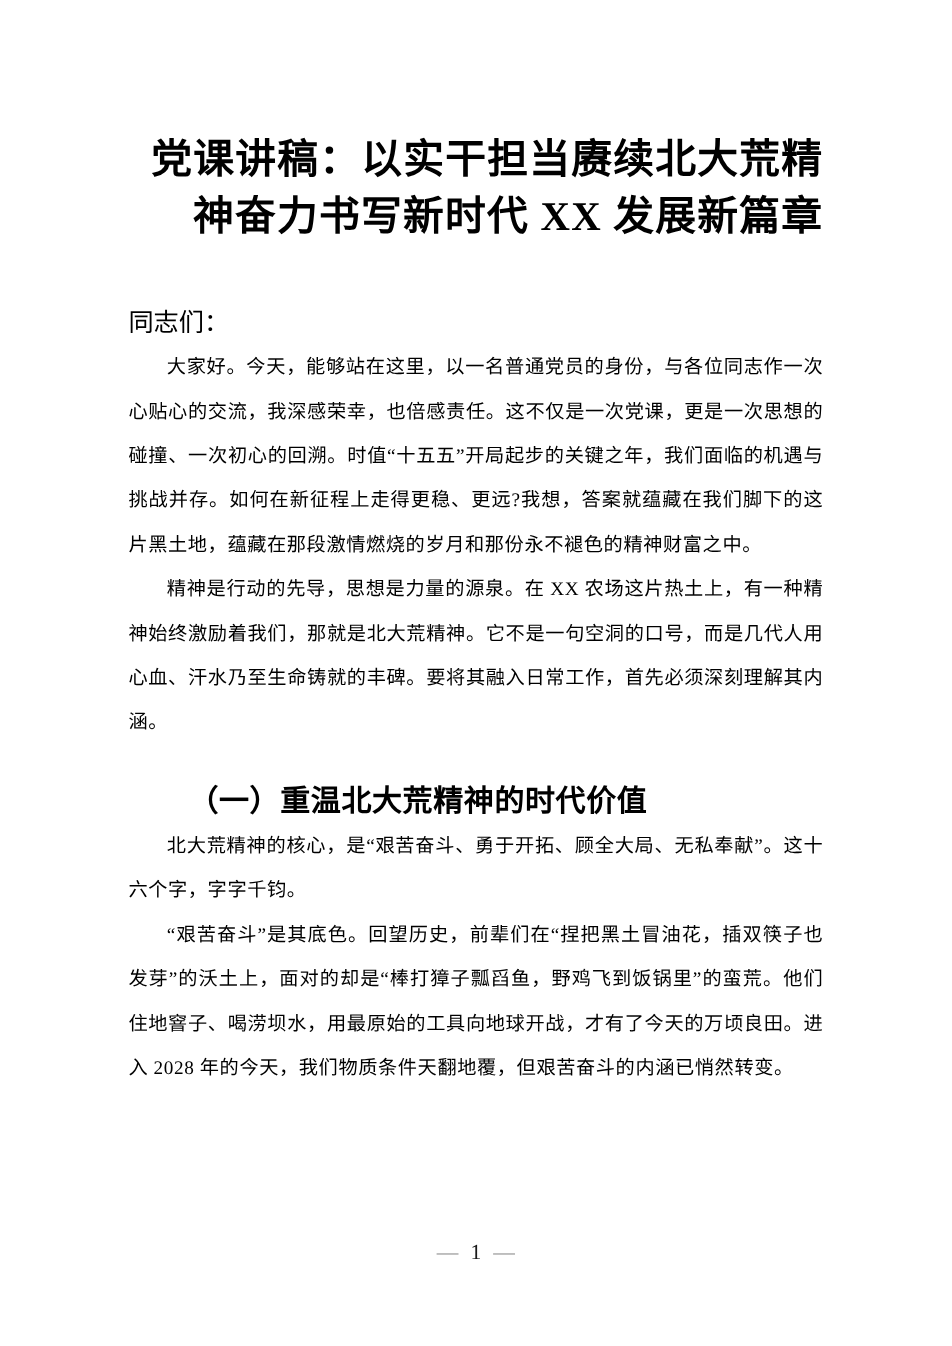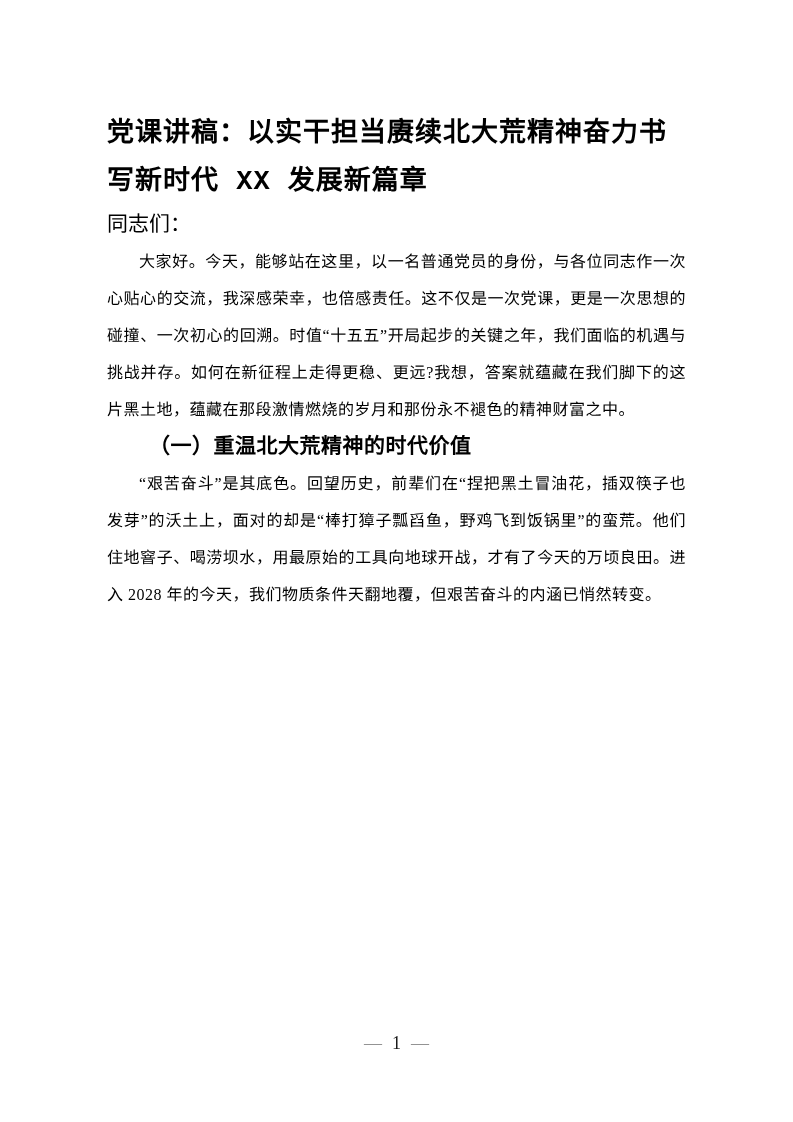--- a/index.html
+++ b/index.html
@@ -14,54 +14,56 @@
   .page {
     position: relative;
     width: 793px;
     height: 1122px;
     background: #ffffff;
   }
   .content {
     padding: 110px 107px 0 107px;
   }
   .doc-title {
-    font-size: 27px;
+    font-size: 34px;
     line-height: 48px;
     font-weight: 700;
-    text-align: left;
+    text-align: right;
     letter-spacing: 1px;
-    font-family: Liberation Mono, monospace;
+    font-family: Liberation Serif, serif;
   }
   .salutation {
+    margin-top: 45px;
     font-size: 21px;
     line-height: 37px;
   }
   .para {
     font-size: 16px;
     line-height: 37px;
     text-align: justify;
     text-justify: inter-character;
     text-indent: 2em;
     letter-spacing: 0.5px;
   }
   .heading-1 {
     font-size: 22px;
     line-height: 37px;
     font-weight: 700;
     text-indent: 2em;
     font-family: "Liberation Sans", "DejaVu Sans", sans-serif;
     letter-spacing: 0.5px;
   }
   .heading-2 {
-    font-size: 21px;
+    font-size: 25px;
     line-height: 37px;
     font-weight: 700;
     text-indent: 2em;
     font-family: "Liberation Serif", "DejaVu Serif", serif;
     letter-spacing: 0.5px;
+    margin-top: 29px;
   }
   .footer {
     position: absolute;
     top: 1030px;
     left: 0;
     width: 793px;
     text-align: center;
     font-size: 18px;
     line-height: 26px;
     font-family: "Liberation Serif", "DejaVu Serif", serif;
@@ -81,23 +83,25 @@
 <div class="page">
   <div class="content">
 
     <h1 class="doc-title">党课讲稿：以实干担当赓续北大荒精神奋力书写新时代 XX 发展新篇章</h1>
 
     <p class="salutation">同志们：</p>
 
     <p class="para">大家好。今天，能够站在这里，以一名普通党员的身份，与各位同志作一次心贴心的交流，我深感荣幸，也倍感责任。这不仅是一次党课，更是一次思想的碰撞、一次初心的回溯。时值“十五五”开局起步的关键之年，我们面临的机遇与挑战并存。如何在新征程上走得更稳、更远?我想，答案就蕴藏在我们脚下的这片黑土地，蕴藏在那段激情燃烧的岁月和那份永不褪色的精神财富之中。</p>
 
 
+    <p class="para">精神是行动的先导，思想是力量的源泉。在 XX 农场这片热土上，有一种精神始终激励着我们，那就是北大荒精神。它不是一句空洞的口号，而是几代人用心血、汗水乃至生命铸就的丰碑。要将其融入日常工作，首先必须深刻理解其内涵。</p>
 
     <h3 class="heading-2">（一）重温北大荒精神的时代价值</h3>
 
+    <p class="para">北大荒精神的核心，是“艰苦奋斗、勇于开拓、顾全大局、无私奉献”。这十六个字，字字千钧。</p>
 
     <p class="para">“艰苦奋斗”是其底色。回望历史，前辈们在“捏把黑土冒油花，插双筷子也发芽”的沃土上，面对的却是“棒打獐子瓢舀鱼，野鸡飞到饭锅里”的蛮荒。他们住地窨子、喝涝坝水，用最原始的工具向地球开战，才有了今天的万顷良田。进入 2028 年的今天，我们物质条件天翻地覆，但艰苦奋斗的内涵已悄然转变。</p>
 
   </div>
 
   <div class="footer">
     <span class="dash">—</span><span class="num">1</span><span class="dash">—</span>
   </div>
 </div>
 

